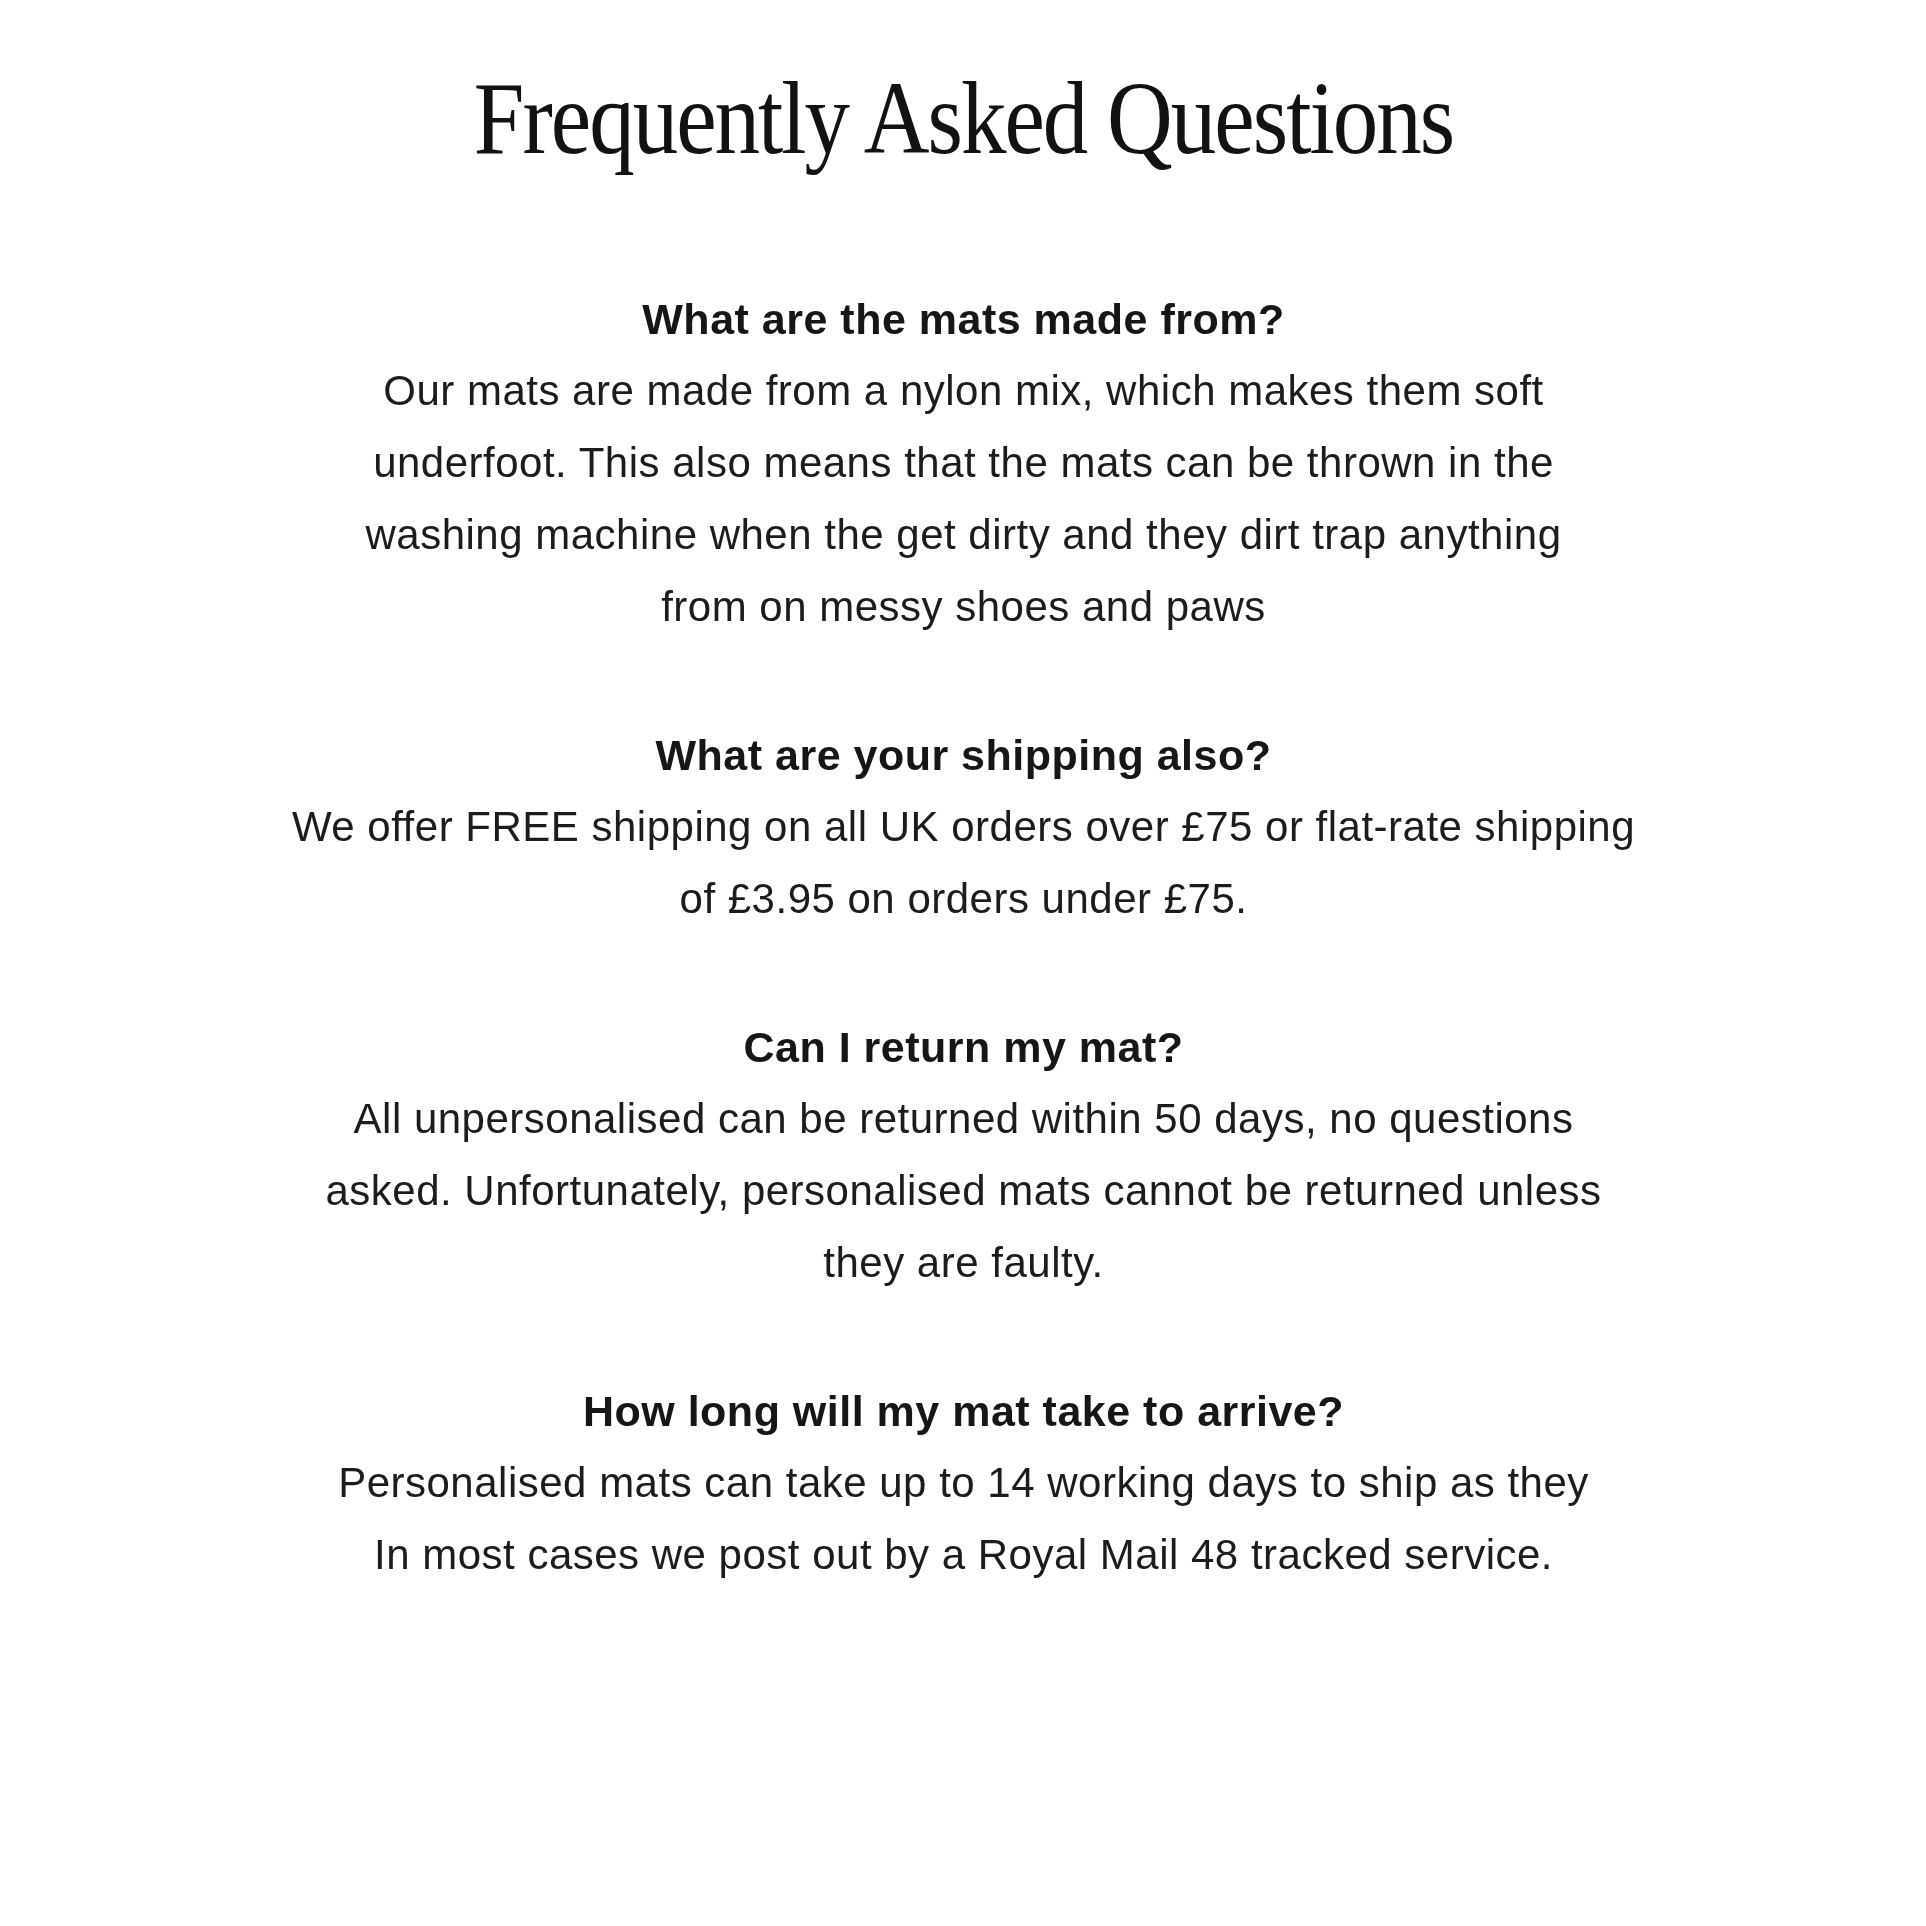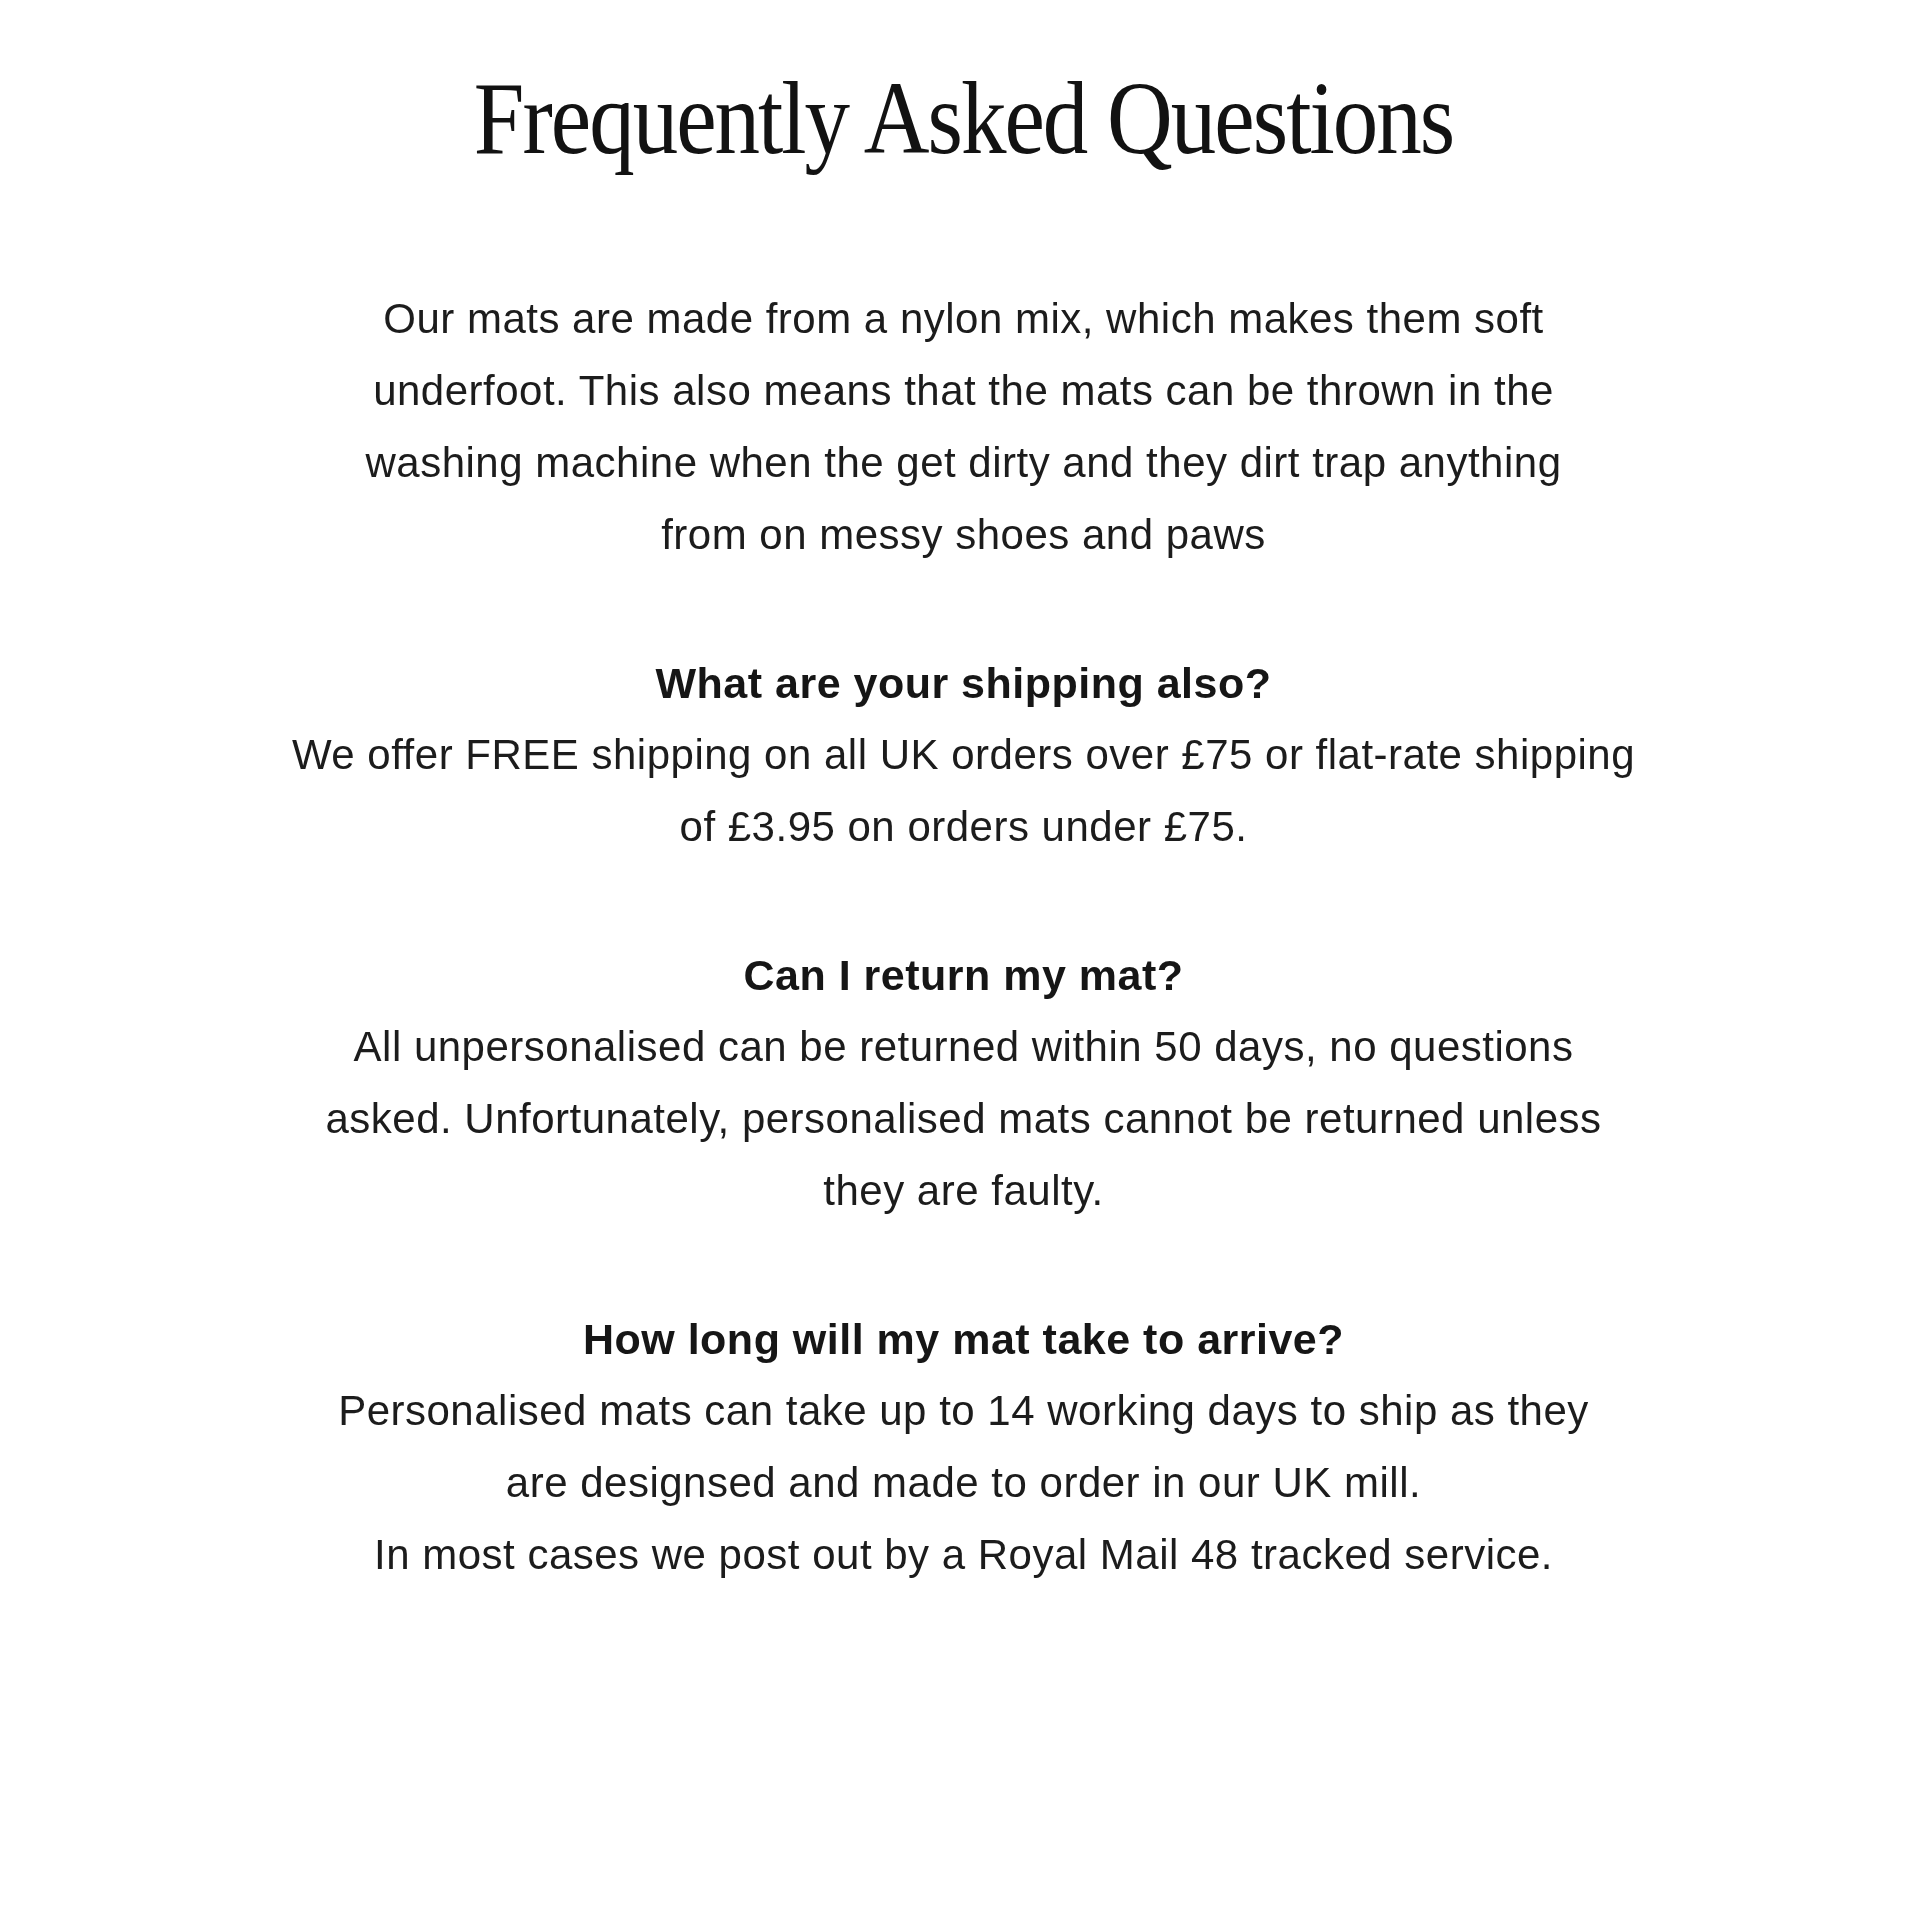--- a/index.html
+++ b/index.html
@@ -54,20 +54,21 @@
     white-space: nowrap;
   }
 </style>
 </head>
 <body style="background: rgb(255, 255, 255); color: rgb(28, 28, 28);">
 
 <main class="page">
   <h1 class="title" style="color: rgb(18, 18, 18);">Frequently Asked Questions</h1>
   <section class="faq-list" id="faq-list">
   <article class="faq-item">
+    <h2 class="question">What are the mats made from?</h2>
     <div class="answer">
           <div class="answer-line">Our mats are made from a nylon mix, which makes them soft</div>
           <div class="answer-line">underfoot. This also means that the mats can be thrown in the</div>
           <div class="answer-line">washing machine when the get dirty and they dirt trap anything</div>
           <div class="answer-line">from on messy shoes and paws</div>
         </div>
   </article>
 
   <article class="faq-item">
     <h2 class="question">What are your shipping also?</h2>
@@ -83,19 +84,18 @@
           <div class="answer-line">All unpersonalised can be returned within 50 days, no questions</div>
           <div class="answer-line">asked. Unfortunately, personalised mats cannot be returned unless</div>
           <div class="answer-line">they are faulty.</div>
         </div>
   </article>
 
   <article class="faq-item">
     <h2 class="question">How long will my mat take to arrive?</h2>
     <div class="answer">
           <div class="answer-line">Personalised mats can take up to 14 working days to ship as they</div>
-          <div class="answer-line">are designsed and made to order in our UK mill.</div>
           <div class="answer-line">In most cases we post out by a Royal Mail 48 tracked service.</div>
         </div>
   </article>
 </section>
 </main>
 
 
 </body></html>

